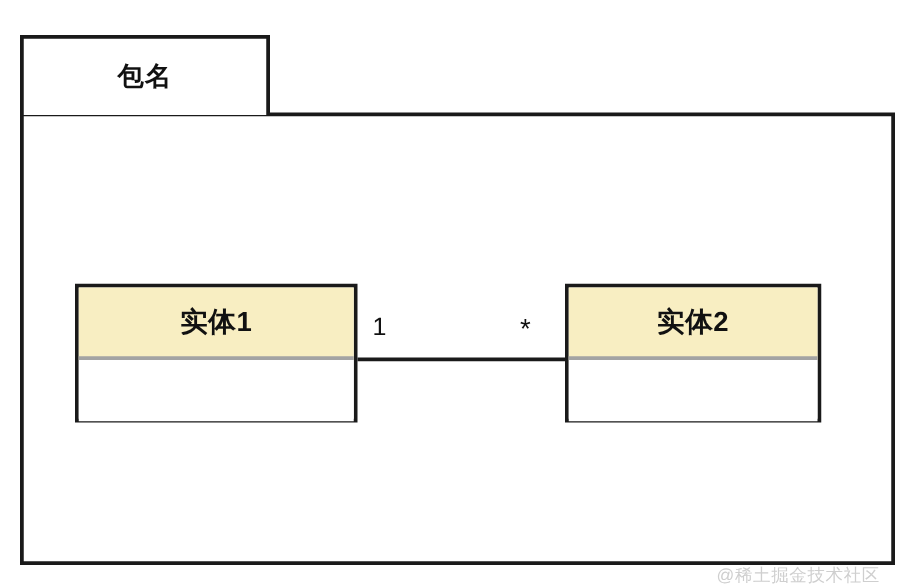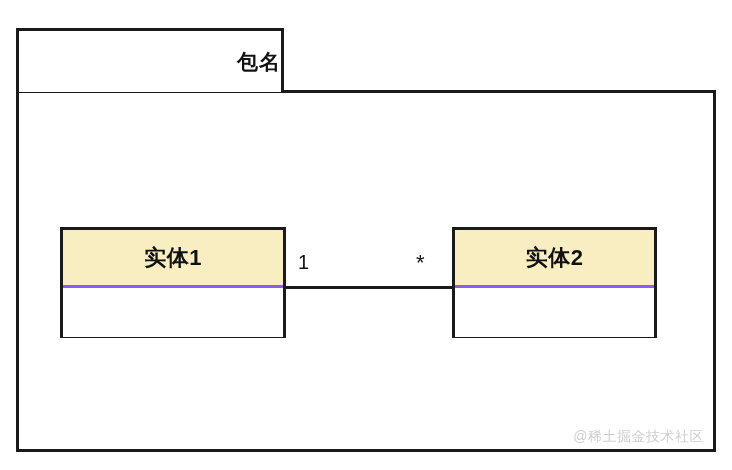--- a/index.html
+++ b/index.html
@@ -19,29 +19,29 @@
     width: 732px;
     height: 470px;
     background: #ffffff;
   }
 
   
   .package-tab {
     position: absolute;
     left: 16px;
     top: 28px;
-    width: 268px;
+    width: 200px;
     height: 64px;
     box-sizing: border-box;
     border: 3px solid #1a1a1a;
     border-bottom: none;
     background: #ffffff;
     display: flex;
     align-items: center;
-    justify-content: flex-end;
+    justify-content: center;
     z-index: 3;
   }
   .package-tab-label {
     font-size: 21px;
     font-weight: bold;
     color: #111111;
     letter-spacing: 1px;
     line-height: 1;
     user-select: none;
   }
@@ -63,21 +63,21 @@
     position: absolute;
     box-sizing: border-box;
     border: 3px solid #1a1a1a;
     background: #ffffff;
     z-index: 4;
   }
   .entity-header {
     box-sizing: border-box;
     height: 58px;
     background: #f8eec2;
-    border-bottom: 3px solid #8b5cf6;
+    border-bottom: 3px solid #a3a3a3;
     display: flex;
     align-items: center;
     justify-content: center;
   }
   .entity-name {
     font-size: 22px;
     font-weight: bold;
     color: #111111;
     line-height: 1;
     letter-spacing: 0.5px;
@@ -128,21 +128,21 @@
   #multiplicity-target {
     left: 416px;
     top: 252px;
     font-size: 22px;
   }
 
   
   .watermark {
     position: absolute;
     right: 28px;
-    bottom: 24px;
+    bottom: 0;
     font-size: 14px;
     color: #cfcfcf;
     letter-spacing: 0.5px;
     white-space: nowrap;
     user-select: none;
     z-index: 6;
   }
 </style>
 </head>
 <body>

